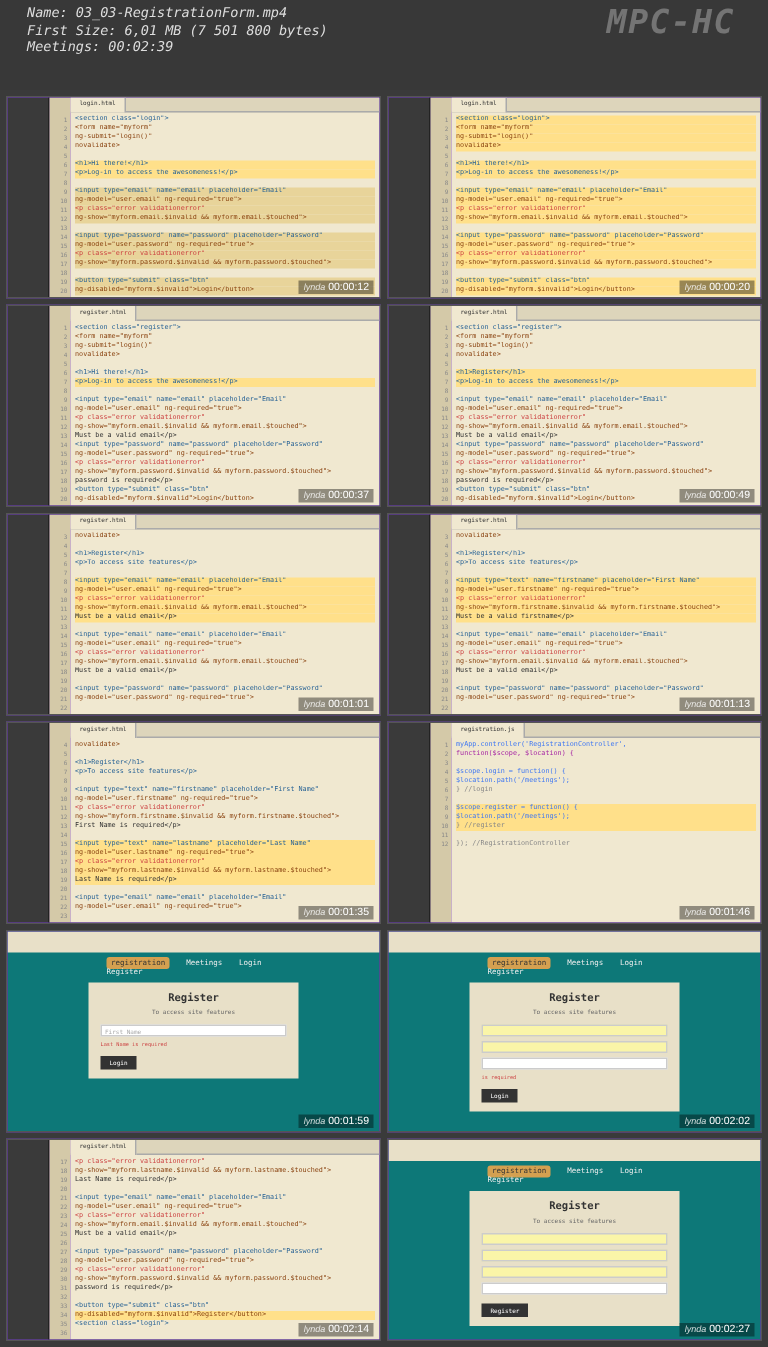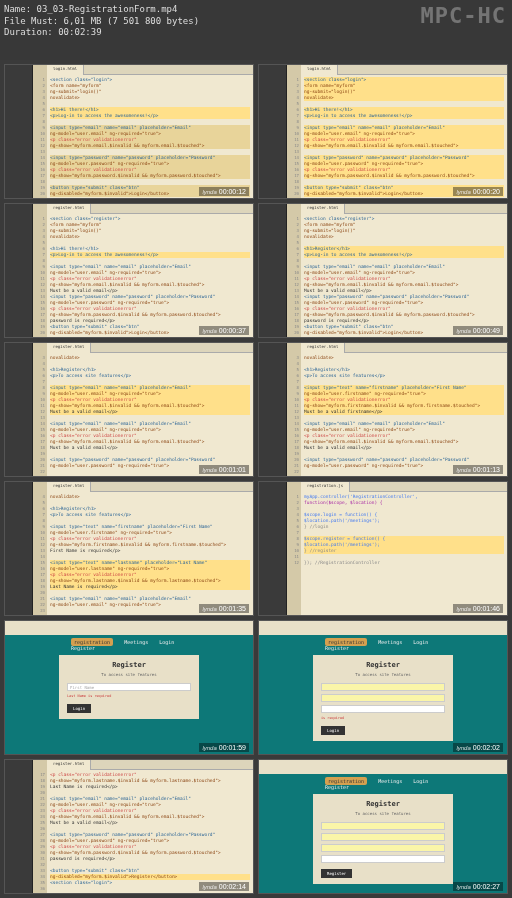--- a/index.html
+++ b/index.html
@@ -9,29 +9,30 @@
   background: #3a3a3a;
   font-family: Consolas, monospace;
   font-size: 5px;
   color: #333;
   position: relative;
   overflow: hidden;
 }
 .header {
   background: #383838;
   color: #ddd;
-  padding: 4px 4px;
+  padding: 4px 18px;
   font-size: 9px;
   line-height: 1.3;
   height: 60px;
   position: relative;
+  font-style: italic;
 }
 .header .logo {
   position: absolute;
-  right: 6px;
+  right: 22px;
   top: 2px;
   font-size: 22px;
   font-weight: bold;
   color: rgba(255,255,255,0.3);
   letter-spacing: 1px;
 }
 .grid {
   display: grid;
   grid-template-columns: 1fr 1fr;
   grid-template-rows: repeat(6, 1fr);
@@ -144,22 +145,22 @@
 .webprev .btn { display: inline-block; background: #333; color: #fff; font-size: 4px; padding: 2px 6px; margin-top: 3px; }
 .thumb .js-code { background: #f0e8d0; }
 .js-code .kw { color: #a626a4; }
 .js-code .fn { color: #4078f2; }
 </style>
 </head>
 <body>
 
 <div class="header">
   <div><span>Name:</span> <span>03_03-RegistrationForm.mp4</span></div>
-  <div><span>File Must:</span> <span>6,01 MB (7 501 800 bytes)</span></div>
-  <div><span>Duration:</span> <span>00:02:39</span></div>
+  <div><span>First Size:</span> <span>6,01 MB (7 501 800 bytes)</span></div>
+  <div><span>Meetings:</span> <span>00:02:39</span></div>
   <div class="logo">MPC-HC</div>
 </div>
 
 <div class="grid">
 
   <div class="thumb">
     <div class="sidebar"></div>
     <div class="gutter">
         <div>1</div>
         <div>2</div>

